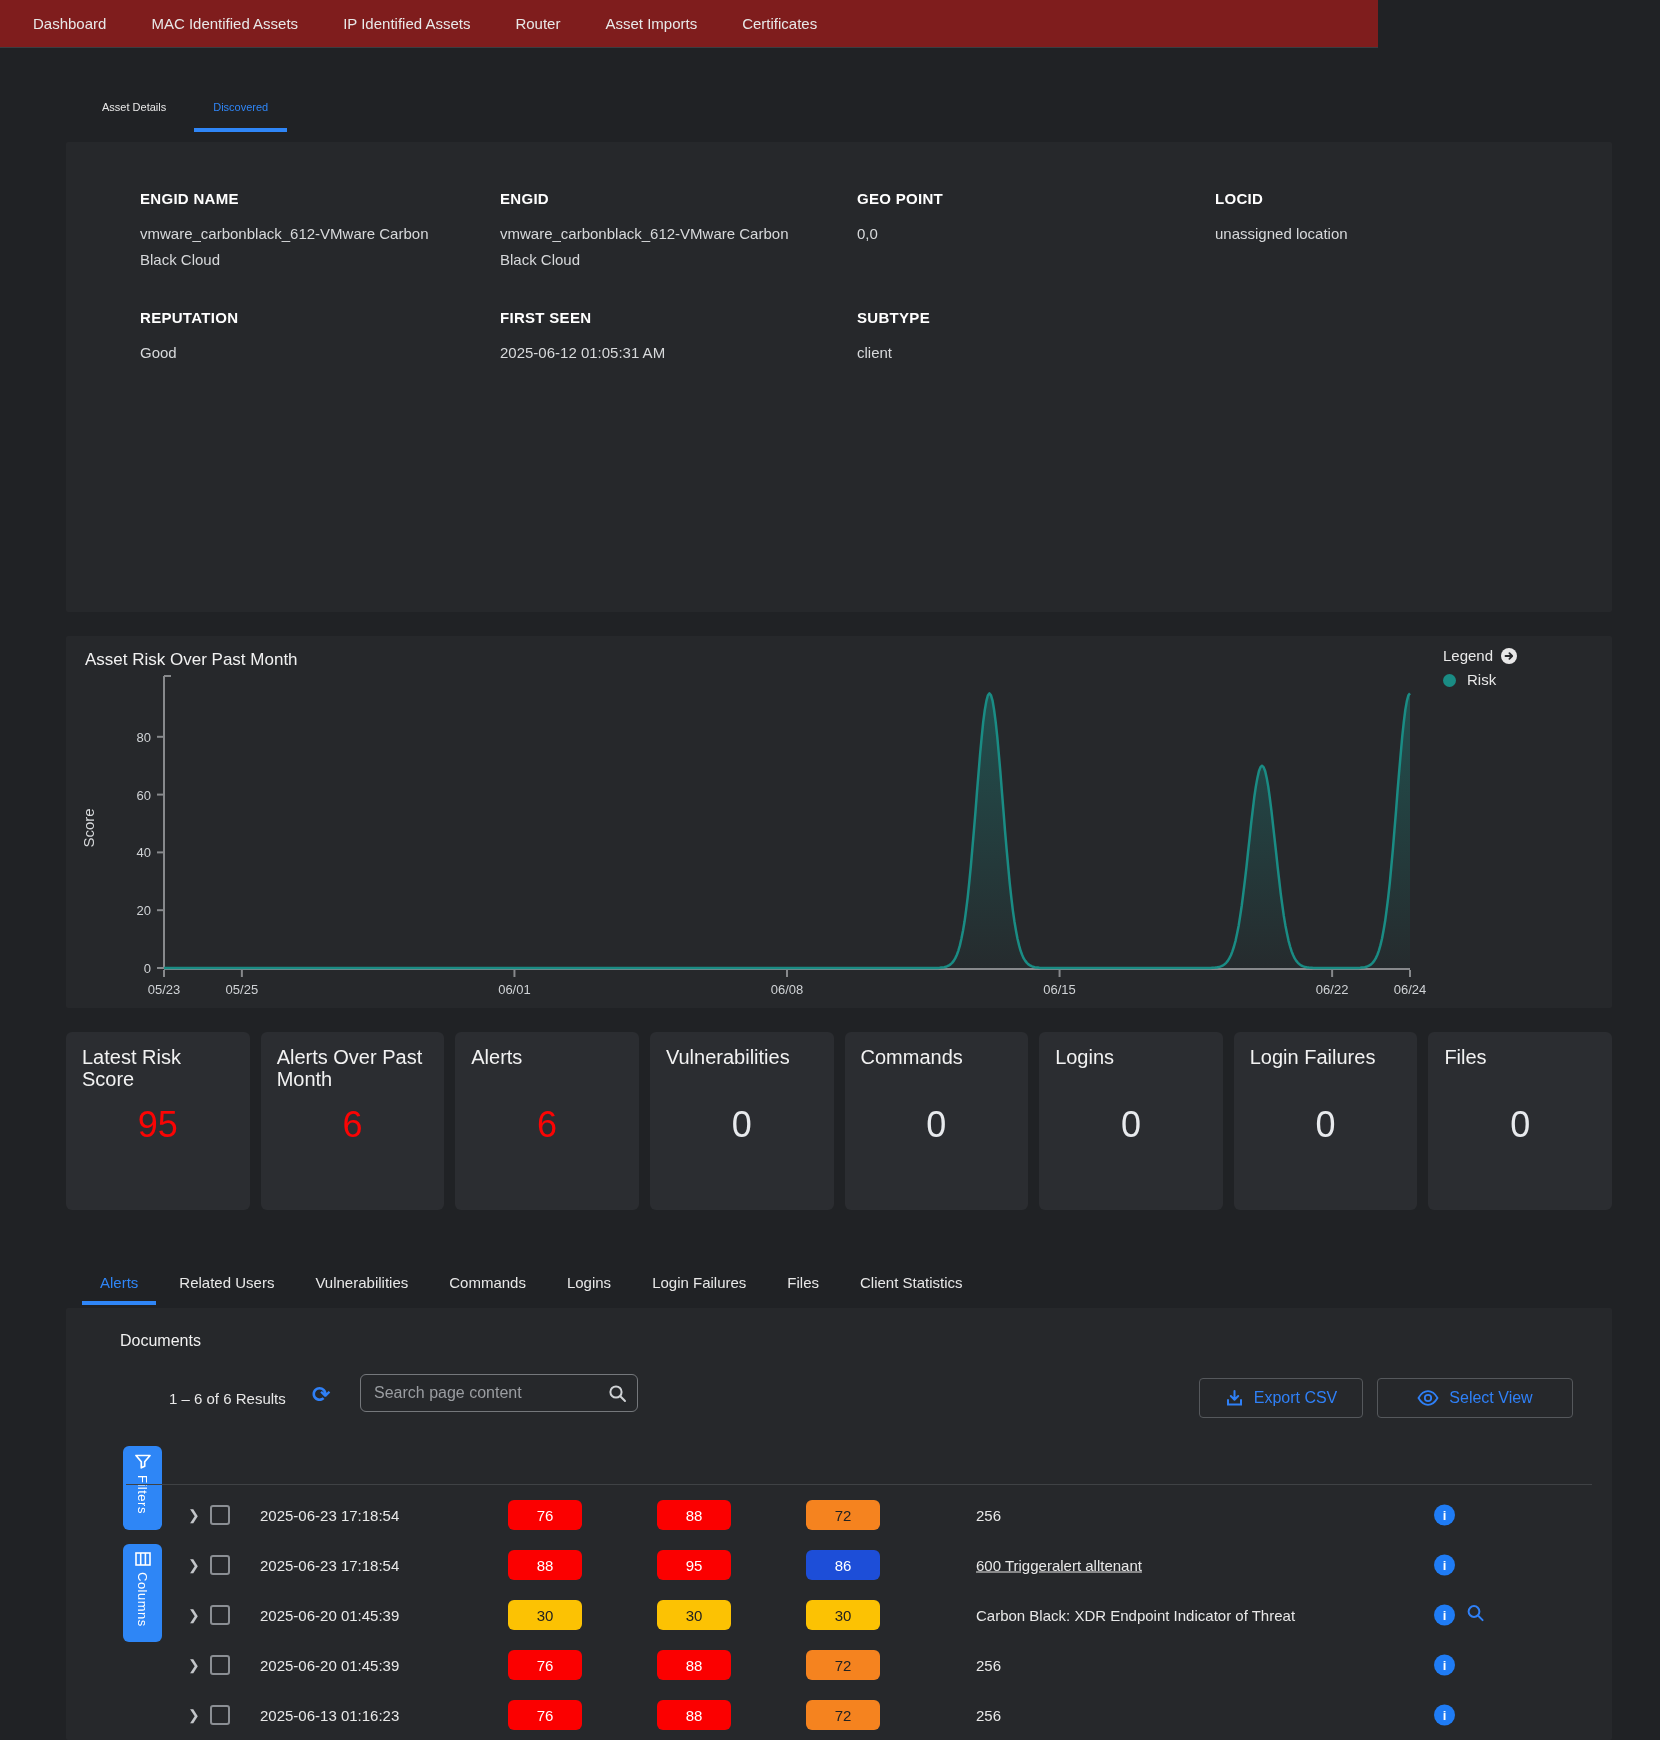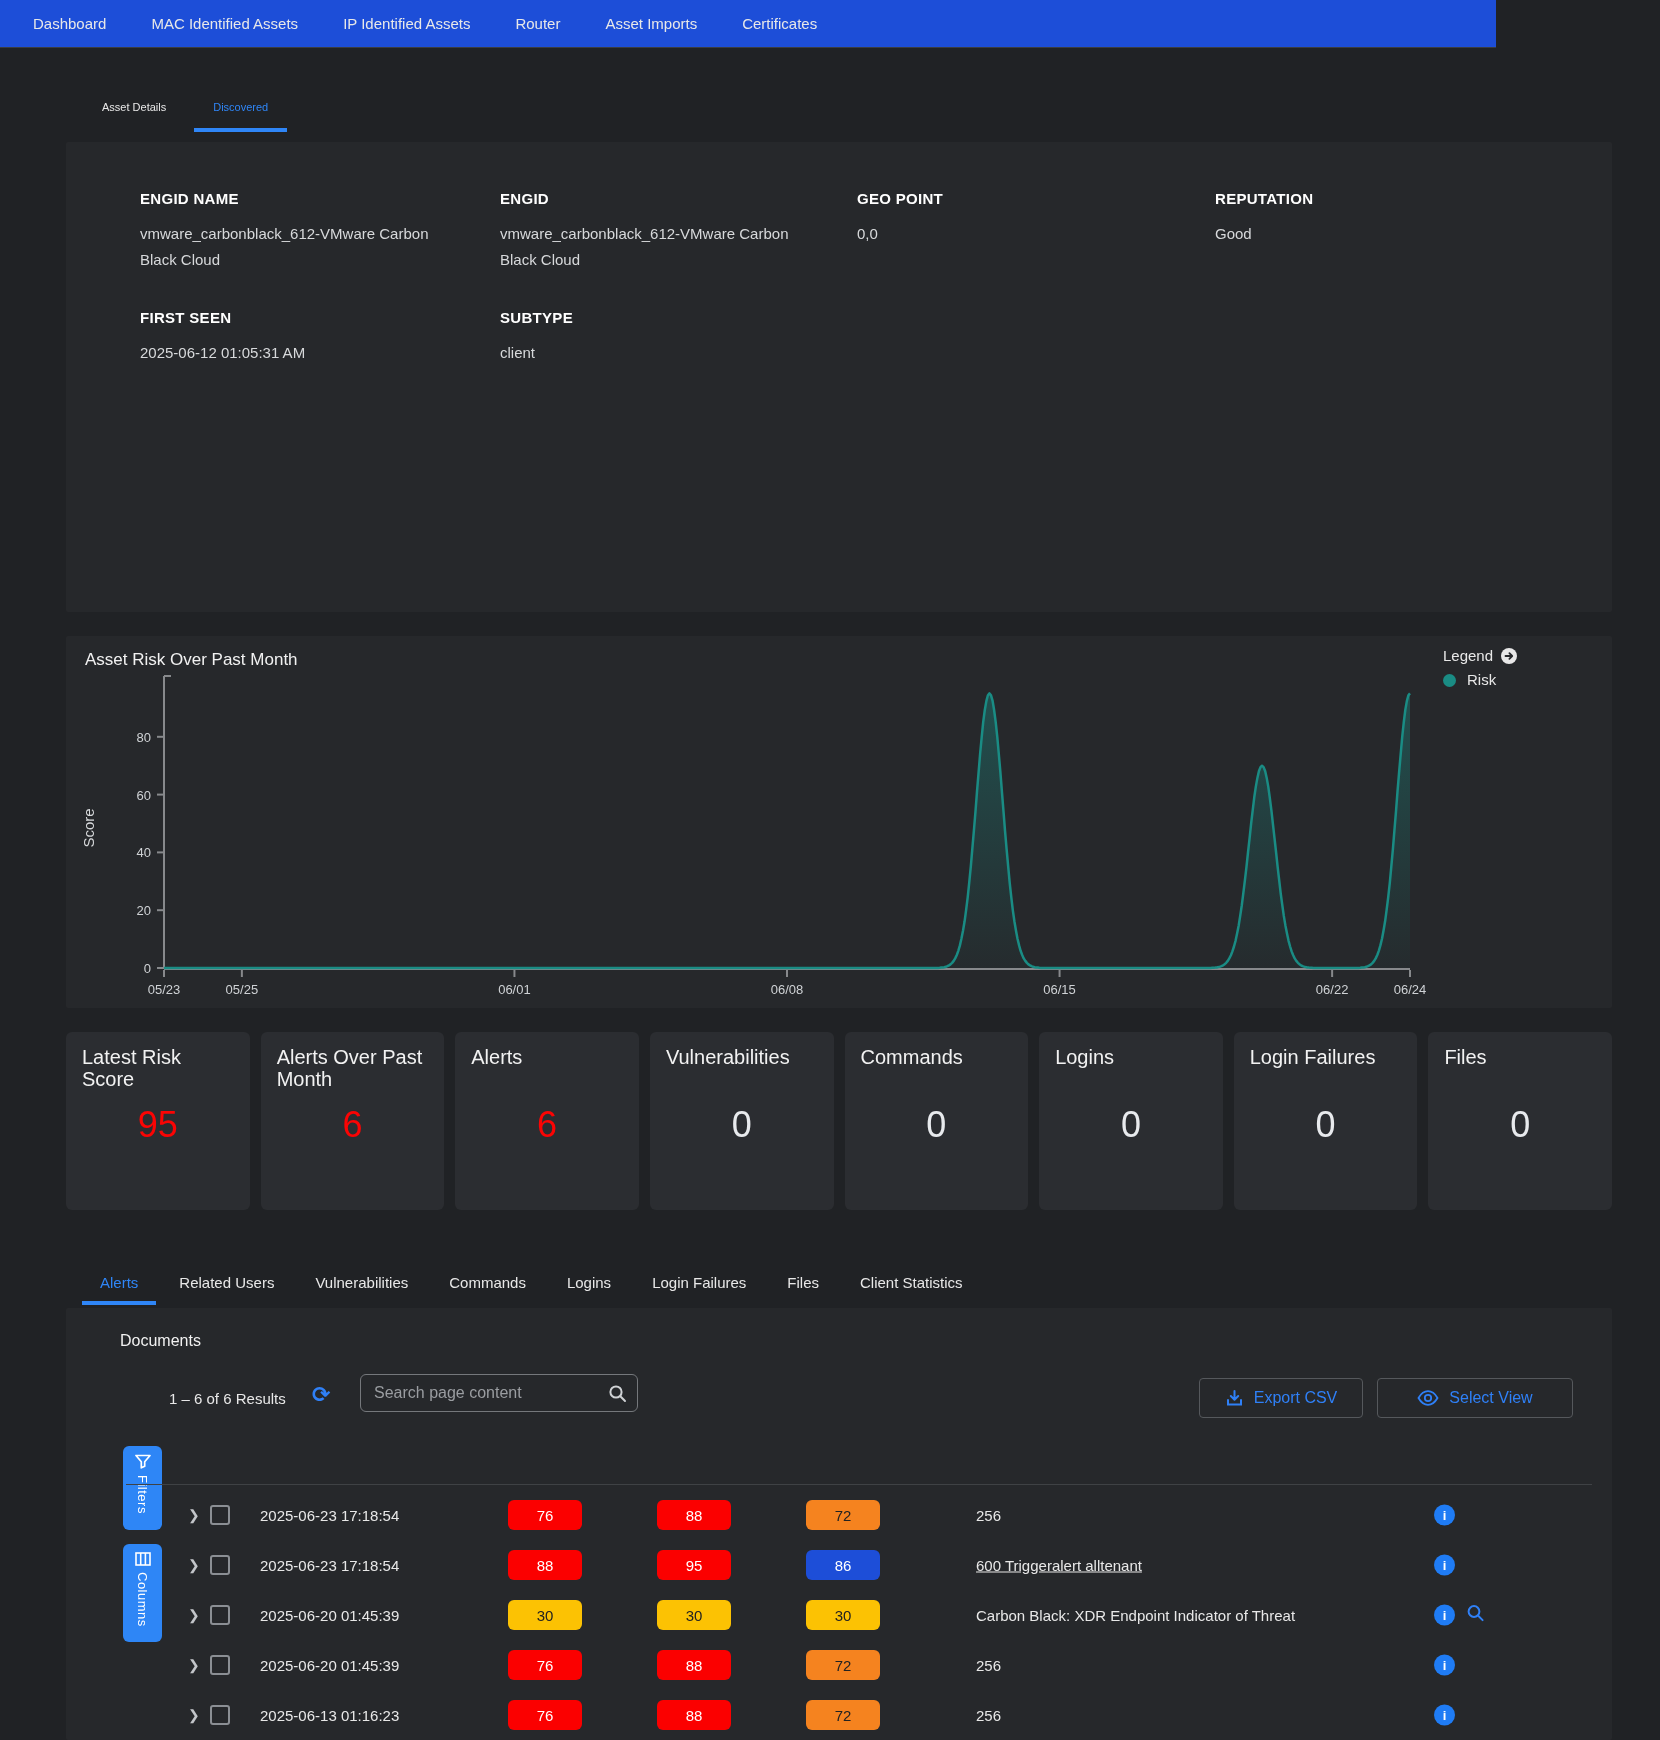--- a/index.html
+++ b/index.html
@@ -1,20 +1,20 @@
 <!DOCTYPE html>
 <html><head>
 <meta charset="utf-8">
 <style>
   * { margin:0; padding:0; box-sizing:border-box; }
   body { background:#17181a; font-family:"Liberation Sans","DejaVu Sans",sans-serif; }
   .page { position:relative; width:1660px; height:1740px; overflow:hidden; background:#202225; color:#e8e8e8; }
 
   
-  .topnav { position:absolute; left:0; top:0; width:1496px; height:48px; background:#1d4ed8;
+  .topnav { position:absolute; left:0; top:0; width:1378px; height:48px; background:#7f1d1d;
             border-bottom:1px solid #3a3d41; display:flex; align-items:center; gap:45px; padding-left:33px; }
   .nav-item { font-size:15px; color:#e8e8e8; cursor:pointer; white-space:nowrap; }
 
   
   .main-tabs { position:absolute; left:83px; top:88px; display:flex; gap:9px; }
   .main-tab { padding:13px 19px 15px; font-size:11px; color:#e8e8e8; cursor:pointer; border-bottom:4px solid transparent; }
   .main-tab.active { color:#2f86f7; border-bottom-color:#2f86f7; }
 
   .panel { position:absolute; left:66px; width:1546px; background:#26282b; border-radius:2px; }
 
@@ -109,20 +109,24 @@
           <div class="field-label">ENGID NAME</div>
           <div class="field-value">vmware_carbonblack_612-VMware Carbon Black Cloud</div>
         </div>
         <div class="field">
           <div class="field-label">ENGID</div>
           <div class="field-value">vmware_carbonblack_612-VMware Carbon Black Cloud</div>
         </div>
         <div class="field">
           <div class="field-label">GEO POINT</div>
           <div class="field-value">0,0</div>
+        </div>
+        <div class="field">
+          <div class="field-label">LOCID</div>
+          <div class="field-value">unassigned location</div>
         </div>
         <div class="field">
           <div class="field-label">REPUTATION</div>
           <div class="field-value">Good</div>
         </div>
         <div class="field">
           <div class="field-label">FIRST SEEN</div>
           <div class="field-value">2025-06-12 01:05:31 AM</div>
         </div>
         <div class="field">

